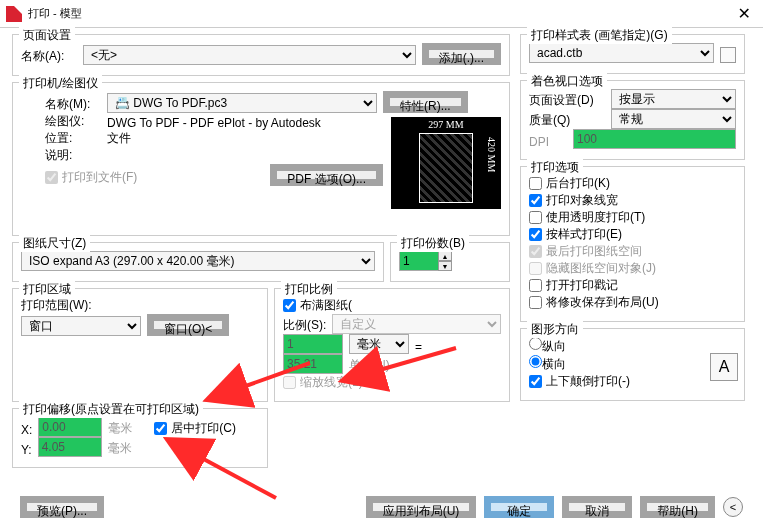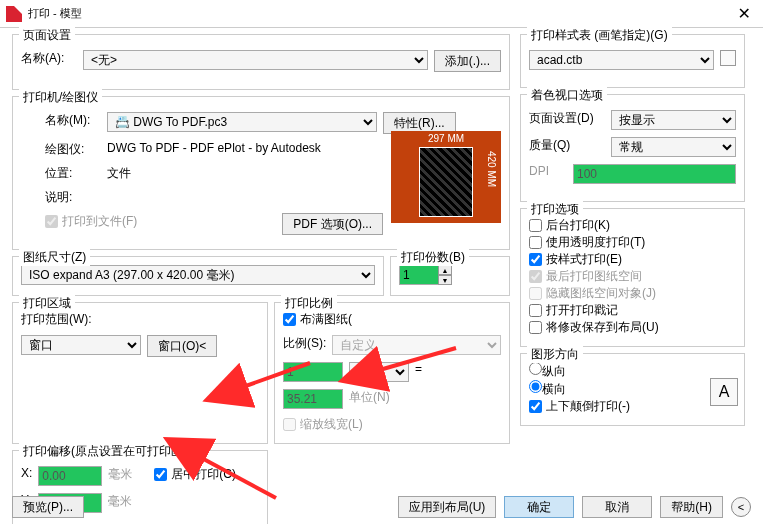--- a/index.html
+++ b/index.html
@@ -7,34 +7,34 @@
   .titlebar { height: 28px; background: #fff; border-bottom: 1px solid #ccc; display: flex; align-items: center; padding: 0 6px; }
   .app-icon { width: 16px; height: 16px; background: #d92231; position: relative; margin-right: 6px; }
   .app-icon::after { content:""; position:absolute; right:0; top:0; border-top:8px solid #fff; border-left:8px solid transparent;}
   .title-text { font-size: 11px; }
   .close-x { margin-left: auto; font-size: 16px; padding: 0 6px; cursor: pointer; }
   .content { position: absolute; top:28px; left:0; right:0; bottom:0; padding: 8px 12px 40px 12px; }
   .col-left { position:absolute; left:12px; top:6px; width:498px; }
   .col-right { position:absolute; left:520px; top:6px; width:225px; }
   .group { border:1px solid #ccc; padding: 8px 8px 10px 8px; margin-bottom: 6px; position: relative; }
   .group-title { position:absolute; top:-8px; left:6px; background:#fff; padding:0 4px; font-size:12px; }
-  .row { display:flex; align-items:flex-start; margin:7px 0; gap:6px; }
+  .row { display:flex; align-items:flex-end; margin:0 0; gap:6px; }
   .lbl { width:56px; white-space:nowrap; }
   select, input[type=text] { border:1px solid #aaa; height:20px; font-size:12px; padding:0 3px; background:#22c55e; }
   select { background:#f5f5f5; }
-  .btn { border:1px solid #a3a3a3; background:#efefef; height:22px; padding:0 10px; font-size:12px; cursor:pointer; }
+  .btn { border:7px solid #a3a3a3; background:#efefef; height:22px; padding:0 10px; font-size:12px; cursor:pointer; }
   .btn-primary { background:#cfe6f7; border-color:#6fa9d6; }
   input[type=checkbox] { margin-right:4px; vertical-align:middle; }
   .disabled-text { color:#999; }
-  .paper-preview { position:absolute; right:8px; top:34px; width:110px; height:92px; background:#c2410c; }
+  .paper-preview { position:absolute; right:8px; top:34px; width:110px; height:92px; background:#000000;font-family:Liberation Serif, serif; }
   .paper-rect { position:absolute; left:28px; top:16px; width:54px; height:70px; border:1px solid #fff; background:repeating-linear-gradient(45deg,#000,#000 3px,#333 3px,#333 6px); }
   .paper-w { position:absolute; top:2px; left:28px; color:#fff; font-size:10px; }
   .paper-h { position:absolute; right:4px; top:20px; color:#fff; font-size:10px; writing-mode:vertical-rl; }
   .orient-icon { position:absolute; right:6px; top:24px; width:28px; height:28px; border:1px solid #999; display:flex; align-items:center; justify-content:center; font-size:16px; background:#f8f8f8; }
-  .footer { position:absolute; left:0; right:0; bottom:6px; display:flex; align-items:center; gap:8px; padding:0 12px; }
+  .footer { position:absolute; left:0; right:0; bottom:6px; display:flex; align-items:center; gap:8px; padding:0 20px; }
   .footer .spacer { flex:1; }
   .spinner { display:flex; align-items:center; }
   .spinner input { width:40px; }
   .spin-btns { display:flex; flex-direction:column; margin-left:-1px;}
   .spin-btns button { width:14px; height:10px; font-size:7px; line-height:7px; border:1px solid #999; background:#eee; padding:0;}
   .circ-btn { width:20px; height:20px; border-radius:50%; border:1px solid #888; background:#f4f4f4; display:inline-flex; align-items:center; justify-content:center; font-size:11px; cursor:pointer;}
   .mini-icon { width:16px; height:16px; border:1px solid #999; background:#fafafa; display:inline-block;}
   svg.arrow-svg { position:absolute; top:0; left:0; pointer-events:none; }
 </style>
 </head>
@@ -174,20 +174,21 @@
         </div>
       <div class="row">
           <span style="width:76px" class="disabled-text">DPI</span>
           <input type="text" style="flex: 1 1 0%;" disabled="" value="100">
         </div>
     </div>
 
     <div class="group">
       <span class="group-title">打印选项</span>
       <div><label><input type="checkbox" style=""><span>后台打印(K)</span></label></div>
+      <div><label><input type="checkbox" checked="" style=""><span>打印对象线宽</span></label></div>
       <div><label><input type="checkbox" style=""><span>使用透明度打印(T)</span></label></div>
       <div><label><input type="checkbox" checked="" style=""><span>按样式打印(E)</span></label></div>
       <div><label class="disabled-text"><input type="checkbox" checked="" disabled="" style=""><span>最后打印图纸空间</span></label></div>
       <div><label class="disabled-text"><input type="checkbox" disabled="" style=""><span>隐藏图纸空间对象(J)</span></label></div>
       <div><label><input type="checkbox" style=""><span>打开打印戳记</span></label></div>
       <div><label><input type="checkbox" style=""><span>将修改保存到布局(U)</span></label></div>
     </div>
 
     <div class="group" style="position:relative">
       <span class="group-title">图形方向</span>

